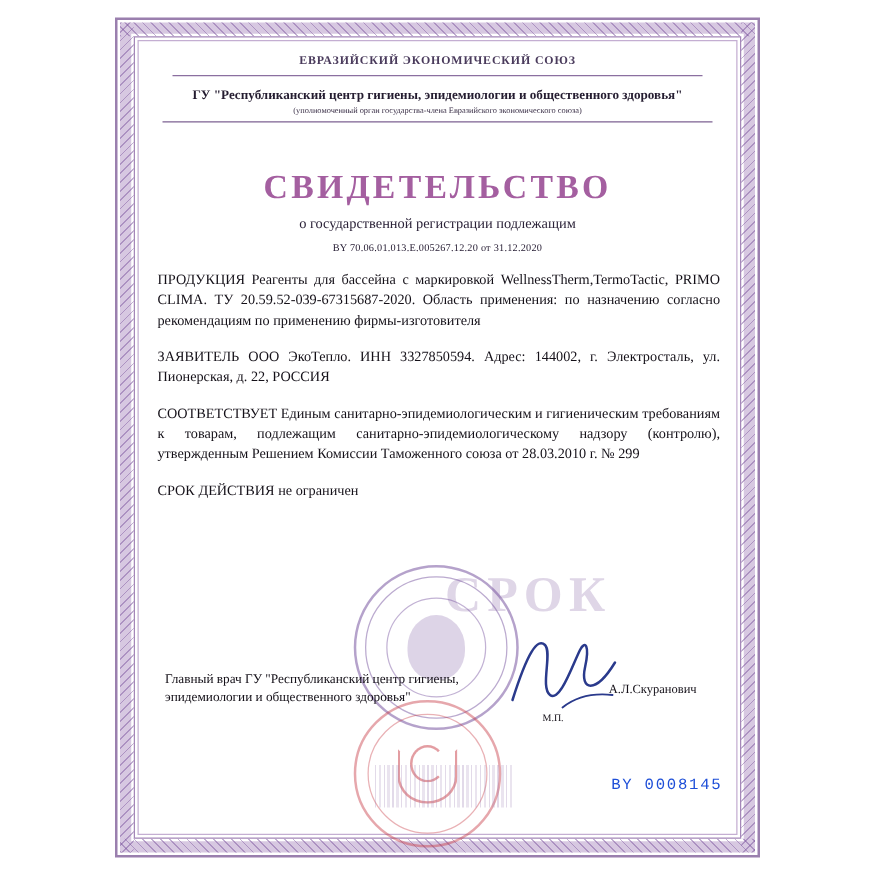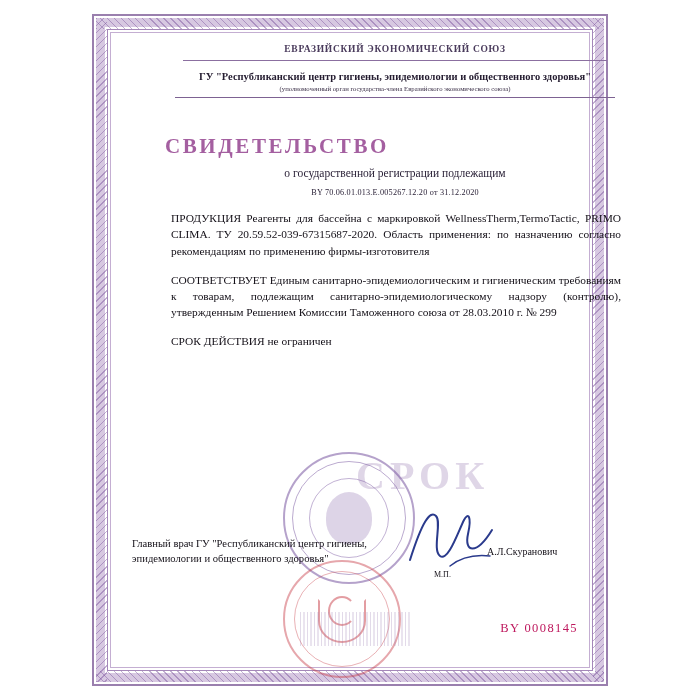--- a/index.html
+++ b/index.html
@@ -71,21 +71,20 @@
   .orn.right  { left: 593px; top: 18px;  width: 11px;  height: 664px;
                 background-image: repeating-linear-gradient(135deg, rgba(120,80,155,.45) 0 1px, rgba(255,255,255,0) 1px 5px); }
 
   
   .content {
     position: absolute;
     left: 120px;
     top: 40px;
     width: 460px;
     height: 620px;
-    margin-left: 45px;
   }
 
   .union-line {
     text-align: center;
     font-size: 9.5px;
     letter-spacing: .7px;
     color: #4a3b5c;
     font-weight: bold;
     margin-top: 4px;
   }
@@ -109,21 +108,22 @@
     color: #3a2f47;
     margin-top: 2px;
   }
   .rule2 {
     height: 1px;
     background: #7d6292;
     margin: 5px 10px 0 10px;
   }
 
   .title {
-    font-size: 21px;
+    text-align: center;
+    font-size: 27px;
     letter-spacing: 2.6px;
     color: #a45fa0;
     font-weight: bold;
     margin-top: 36px;
     font-family: "Liberation Serif", serif;
   }
   .subtitle {
     text-align: center;
     font-size: 11.5px;
     color: #2b2238;
@@ -168,23 +168,23 @@
     left: 434px;
     top: 570px;
     font-size: 8px;
     color: #141018;
   }
   .barcode-num {
     position: absolute;
     right: 122px;
     top: 621px;
     font-size: 12.5px;
-    color: #be185d;
+    color: #1d4ed8;
     letter-spacing: 1.4px;
-    font-family: Liberation Serif, serif;
+    font-family: Liberation Mono, monospace;
   }
 
   
   .wm-text {
     position: absolute;
     left: 356px;
     top: 452px;
     font-size: 40px;
     letter-spacing: 5px;
     color: rgba(150,120,175,.30);
@@ -306,20 +306,21 @@
 
     <div class="org">ГУ "Республиканский центр гигиены, эпидемиологии и общественного здоровья"</div>
     <div class="org-sub">(уполномоченный орган государства-члена Евразийского экономического союза)</div>
     <div class="rule2"></div>
 
     <div class="title">СВИДЕТЕЛЬСТВО</div>
     <div class="subtitle">о государственной регистрации подлежащим</div>
     <div class="regnum">BY 70.06.01.013.Е.005267.12.20 от 31.12.2020</div>
 
     <div class="para">ПРОДУКЦИЯ Реагенты для бассейна с маркировкой WellnessTherm,TermoTactic, PRIMO CLIMA. ТУ 20.59.52-039-67315687-2020. Область применения: по назначению согласно рекомендациям по применению фирмы-изготовителя</div>
+    <div class="para">ЗАЯВИТЕЛЬ ООО ЭкоТепло. ИНН 3327850594. Адрес: 144002, г. Электросталь, ул. Пионерская, д. 22, РОССИЯ</div>
     <div class="para">СООТВЕТСТВУЕТ Единым санитарно-эпидемиологическим и гигиеническим требованиям к товарам, подлежащим санитарно-эпидемиологическому надзору (контролю), утвержденным Решением Комиссии Таможенного союза от 28.03.2010 г. № 299</div>
     <div class="para">СРОК ДЕЙСТВИЯ не ограничен</div>
 
   </div>
 
   <div class="wm-text">СРОК</div>
 
   <div class="stamp">
     <div class="stamp-emblem"></div>
   </div>

